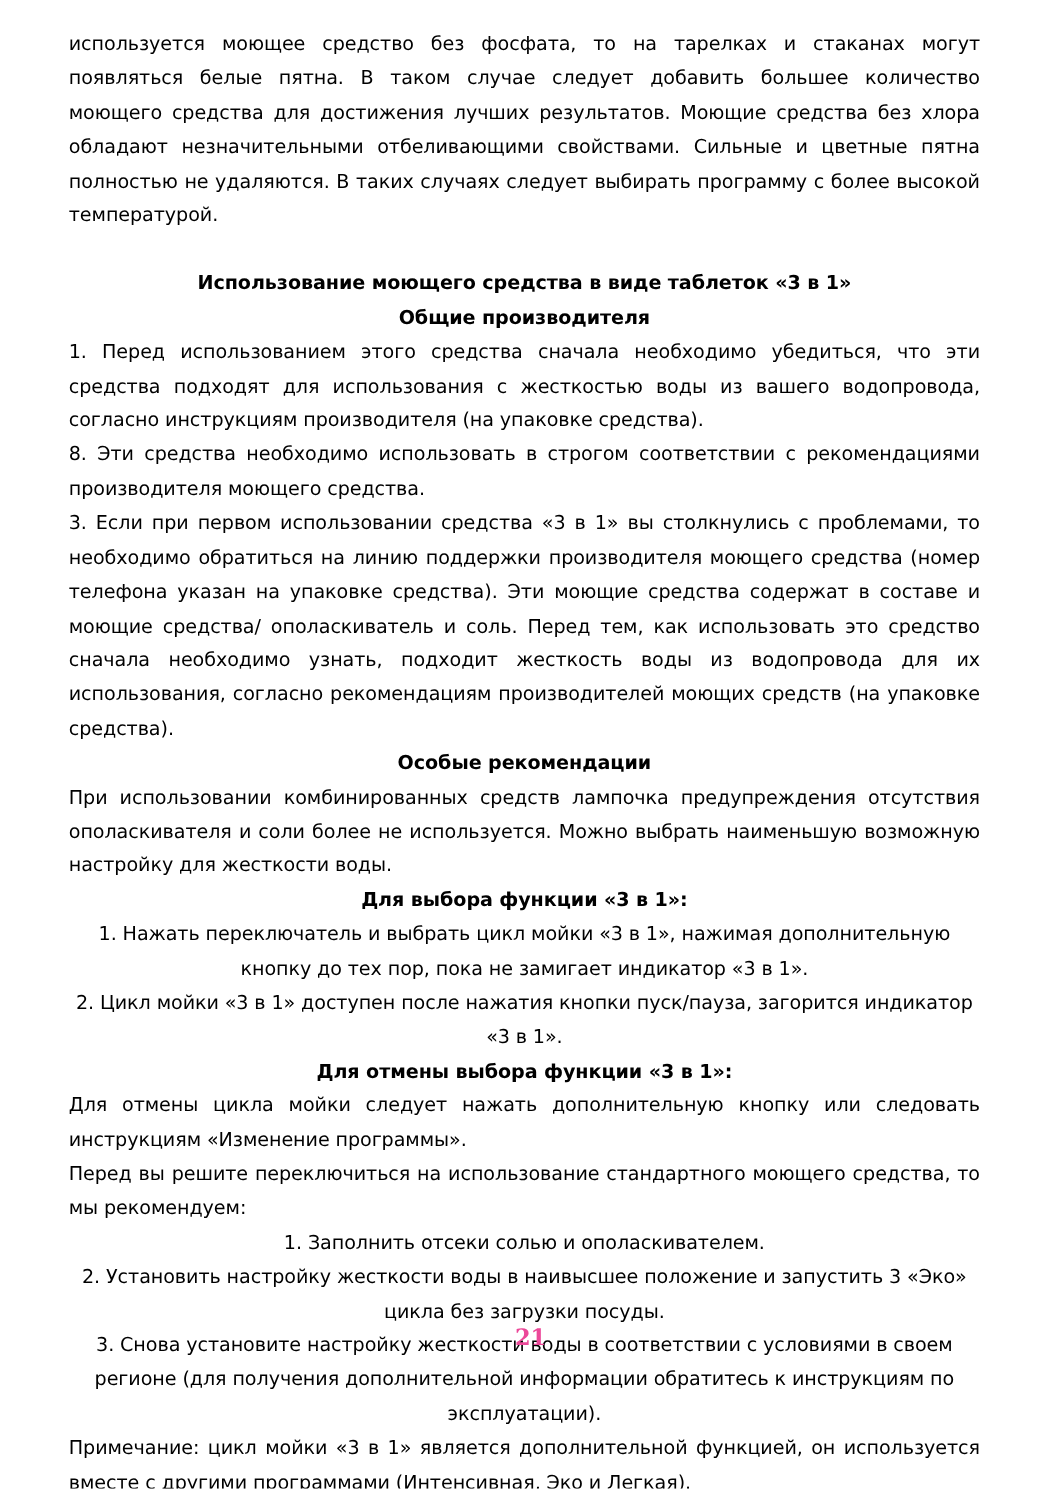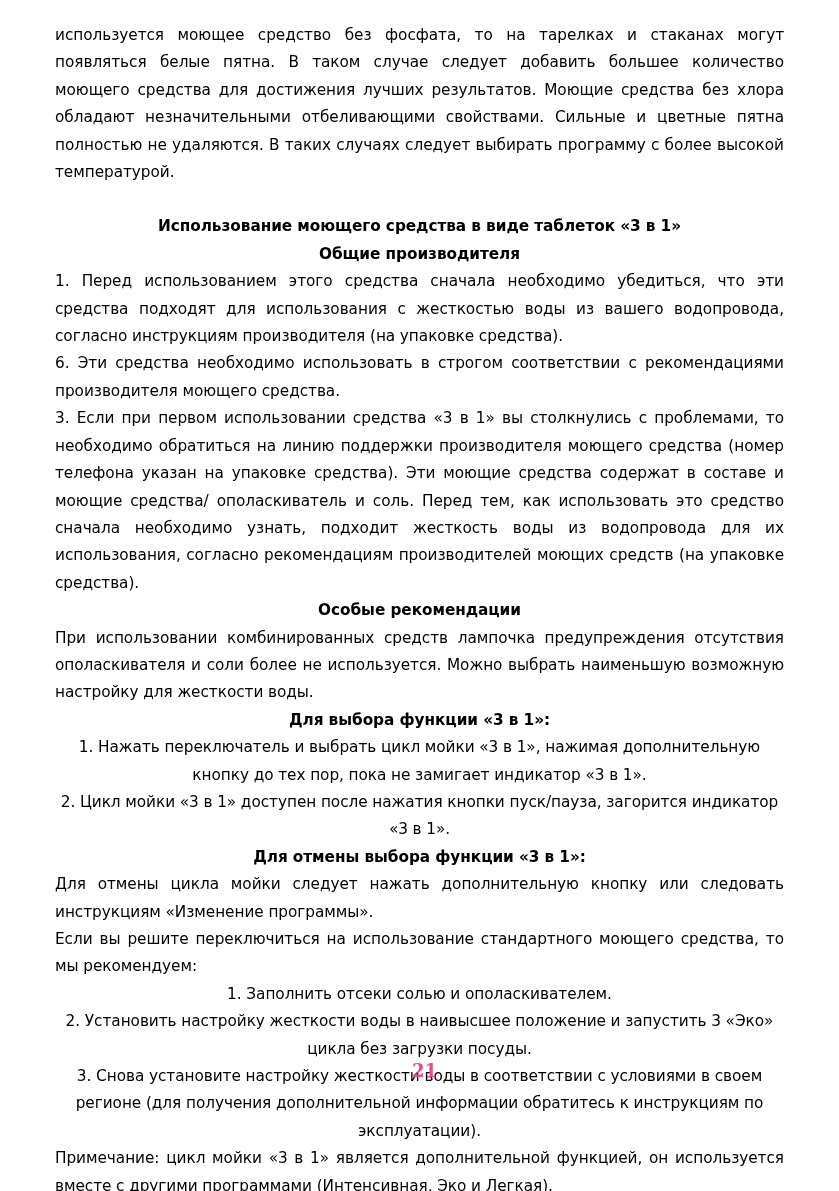--- a/index.html
+++ b/index.html
@@ -66,39 +66,39 @@
     <p class="blk just">используется моющее средство без фосфата, то на тарелках и стаканах могут появляться белые пятна. В таком случае следует добавить большее количество моющего средства для достижения лучших результатов. Моющие средства без хлора обладают незначительными отбеливающими свойствами. Сильные и цветные пятна полностью не удаляются. В таких случаях следует выбирать программу с более высокой температурой.</p>
 
     <div class="gap-lg"></div>
 
     <p class="blk left bold">Использование моющего средства в виде таблеток «3 в 1»</p>
 
     <p class="blk left bold">Общие производителя</p>
 
     <p class="blk just">1. Перед использованием этого средства сначала необходимо убедиться, что эти средства подходят для использования с жесткостью воды из вашего водопровода, согласно инструкциям производителя (на упаковке средства).</p>
 
-    <p class="blk just">6. Эти средства необходимо использовать в строгом соответствии с рекомендациями производителя моющего средства.</p>
+    <p class="blk just">8. Эти средства необходимо использовать в строгом соответствии с рекомендациями производителя моющего средства.</p>
 
     <p class="blk just">3. Если при первом использовании средства «3 в 1» вы столкнулись с проблемами, то необходимо обратиться на линию поддержки производителя моющего средства (номер телефона указан на упаковке средства). Эти моющие средства содержат в составе и моющие средства/ ополаскиватель и соль. Перед тем, как использовать это средство сначала необходимо узнать, подходит жесткость воды из водопровода для их использования, согласно рекомендациям производителей моющих средств (на упаковке средства).</p>
 
     <p class="blk left bold">Особые рекомендации</p>
 
     <p class="blk just">При использовании комбинированных средств лампочка предупреждения отсутствия ополаскивателя и соли более не используется. Можно выбрать наименьшую возможную настройку для жесткости воды.</p>
 
     <p class="blk left bold">Для выбора функции «3 в 1»:</p>
 
     <p class="blk left">1. Нажать переключатель и выбрать цикл мойки «3 в 1», нажимая дополнительную кнопку до тех пор, пока не замигает индикатор «3 в 1».</p>
 
     <p class="blk left">2. Цикл мойки «3 в 1» доступен после нажатия кнопки пуск/пауза, загорится индикатор «3 в 1».</p>
 
     <p class="blk left bold">Для отмены выбора функции «3 в 1»:</p>
 
     <p class="blk just">Для отмены цикла мойки следует нажать дополнительную кнопку или следовать инструкциям «Изменение программы».</p>
 
-    <p class="blk just">Если вы решите переключиться на использование стандартного моющего средства, то мы рекомендуем:</p>
+    <p class="blk just">Перед вы решите переключиться на использование стандартного моющего средства, то мы рекомендуем:</p>
 
     <p class="blk left">1. Заполнить отсеки солью и ополаскивателем.</p>
 
     <p class="blk left">2. Установить настройку жесткости воды в наивысшее положение и запустить 3 «Эко» цикла без загрузки посуды.</p>
 
     <p class="blk left">3. Снова установите настройку жесткости воды в соответствии с условиями в своем регионе (для получения дополнительной информации обратитесь к инструкциям по эксплуатации).</p>
 
     <p class="blk just">Примечание: цикл мойки «3 в 1» является дополнительной функцией, он используется вместе с другими программами (Интенсивная, Эко и Легкая).</p>
 
   </div>

